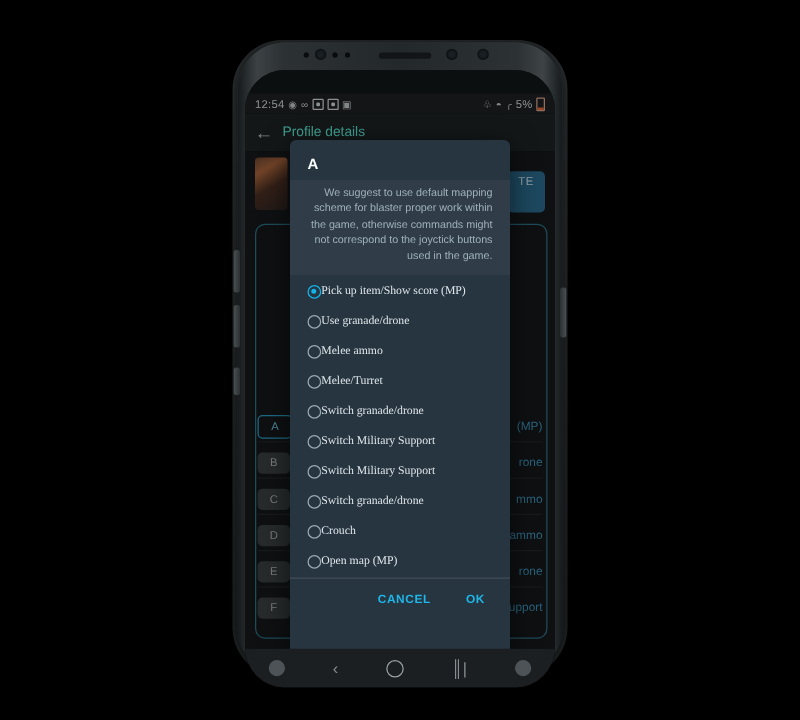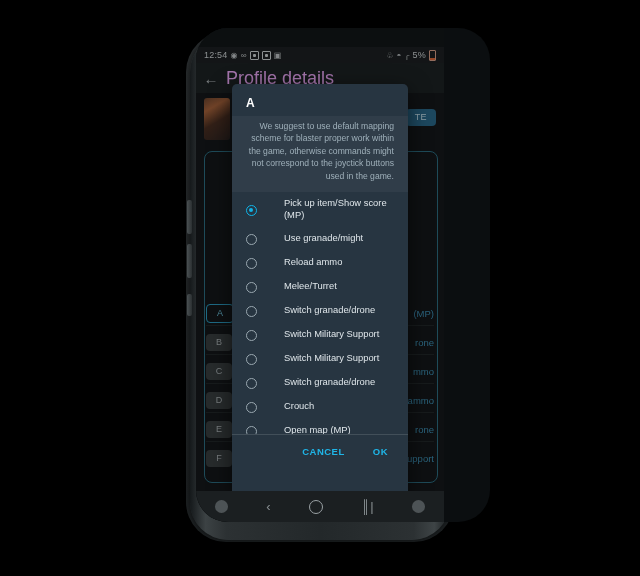--- a/index.html
+++ b/index.html
@@ -5,21 +5,21 @@
   html,body{margin:0;padding:0;background:#000;}
   body{width:640px;height:576px;overflow:hidden;font-family:"Liberation Sans",sans-serif;}
   #stage{position:relative;width:640px;height:576px;background:#000;}
 
   
   .phone-shadow{position:absolute;left:186px;top:32px;width:268px;height:510px;border-radius:40px;
     background:linear-gradient(180deg,#33383a 0%,#2a2e30 50%,#23282a 100%);}
   .phone-frame{position:absolute;left:190px;top:34px;width:260px;height:506px;border-radius:38px;
     background:linear-gradient(90deg,#15191b 0%,#3c4244 6%,#2c3133 14%,#23282a 50%,#2c3133 86%,#3e4446 94%,#15191b 100%);
     box-shadow:0 0 14px rgba(0,0,0,.9);}
-  .phone-inner{position:absolute;left:196px;top:28px;width:248px;height:494px;border-radius:32px;background:#0b0e10;overflow:hidden;padding-left:46px;}
+  .phone-inner{position:absolute;left:196px;top:56px;width:248px;height:494px;border-radius:32px;background:#0b0e10;overflow:hidden;}
 
   
   .btn-side{position:absolute;background:linear-gradient(90deg,#4a5052,#2b3032);border-radius:2px;}
   .btn-vol{left:187px;top:200px;width:5px;height:34px;}
   .btn-vol2{left:187px;top:244px;width:5px;height:34px;}
   .btn-bix{left:187px;top:294px;width:5px;height:22px;}
   .btn-pwr{left:448px;top:230px;width:5px;height:40px;background:linear-gradient(270deg,#4a5052,#2b3032);}
 
   
   .sensor{position:absolute;border-radius:50%;background:#111416;box-shadow:inset 0 0 3px #000;}
@@ -34,46 +34,46 @@
   .sb-right{margin-left:auto;display:flex;align-items:center;gap:3px;}
   .sb-ico{font-size:8px;opacity:.92;display:inline-block;}
   .sq-ico{width:7px;height:7px;border:1px solid #cfd4d6;border-radius:1px;position:relative;display:inline-block;}
   .sq-ico::after{content:"";position:absolute;left:2px;top:2px;width:3px;height:3px;background:#cfd4d6;border-radius:1px;}
   .batt{width:5px;height:9px;border:1px solid #d7a08a;border-radius:1px;position:relative;display:inline-block;}
   .batt::after{content:"";position:absolute;left:0px;bottom:0px;width:5px;height:2px;background:#e06a3a;}
 
   .appbar{position:absolute;left:0;top:35px;width:248px;height:30px;display:flex;align-items:center;
     background:#1d2224;color:#b9c0c3;}
   .appbar .back{width:30px;text-align:center;font-size:15px;color:#b7bec1;}
-  .appbar .ttl{font-size:18px;color:#f0abfc;}
+  .appbar .ttl{font-size:11px;color:#5eead4;}
 
   
   .bgcontent{position:absolute;left:0;top:65px;width:248px;height:398px;background:#15191b;}
   .thumbcard{position:absolute;left:8px;top:5px;width:26px;height:42px;border-radius:3px;
     background:linear-gradient(150deg,#6b4530 0%,#a8643c 25%,#4a2f22 55%,#2e2522 100%);}
-  .updatebtn{position:absolute;right:8px;top:16px;height:17px;padding:0 9px;border-radius:4px;
+  .updatebtn{position:absolute;right:8px;top:16px;height:33px;padding:0 9px;border-radius:4px;
     background:#2b6a8c;color:#cfeaf5;font-size:9px;line-height:17px;letter-spacing:.4px;}
   .mapcard{position:absolute;left:8px;top:58px;width:232px;height:330px;border:1px solid #2d6f84;border-radius:8px;}
 
   .keyrow{position:absolute;left:10px;width:228px;height:24px;display:flex;align-items:center;
     border-bottom:1px solid #23282a;}
   .keychip{width:26px;height:17px;border-radius:4px;background:#3a4042;color:#aeb5b8;
     font-size:9px;display:flex;align-items:center;justify-content:center;}
   .keychip.sel{background:transparent;border:1px solid #2d9ec4;color:#6fc5e0;}
   .keyval{margin-left:auto;color:#3f92b8;font-size:9.5px;text-align:center;}
 
   
   .scrim{position:absolute;left:0;top:0;width:248px;height:494px;background:rgba(0,0,0,.32);}
   .dialog{position:absolute;left:36px;top:56px;width:176px;height:412px;border-radius:5px;
     background:#273541;box-shadow:0 6px 22px rgba(0,0,0,.6);overflow:hidden;}
   .dlg-title{padding:12px 14px 6px;color:#ffffff;font-size:12px;font-weight:bold;}
   .dlg-msg{padding:4px 14px 10px;color:#9fb0ba;font-size:8.6px;line-height:1.45;
     background:rgba(255,255,255,.045);text-align:right;}
   .dlg-list{position:relative;height:242px;overflow:hidden;}
-  .opt{display:flex;align-items:center;padding:5px 14px;gap:27px;min-height:14px;}
+  .opt{display:flex;align-items:flex-end;padding:5px 14px;gap:0;min-height:14px;font-family:Liberation Serif, serif;}
   .radio{flex:0 0 auto;width:11px;height:11px;border-radius:50%;border:1.4px solid #9aa8b0;
     margin-top:2px;box-sizing:border-box;position:relative;}
   .radio.on{border-color:#10b4e8;}
   .radio.on::after{content:"";position:absolute;left:2px;top:2px;width:4px;height:4px;border-radius:50%;background:#10b4e8;}
   .opt-label{color:#dfe6ea;font-size:9.4px;line-height:1.28;}
   .dlg-divider{height:1px;background:rgba(255,255,255,.13);margin:0;}
   .dlg-actions{display:flex;justify-content:flex-end;gap:28px;padding:11px 20px 12px;margin-left:37px;}
   .dlg-btn{color:#1fb6e8;font-size:9.5px;letter-spacing:.5px;font-weight:bold;}
 
   
@@ -167,25 +167,25 @@
         <div class="dlg-title">A</div>
         <div class="dlg-msg">We suggest to use default mapping scheme for blaster proper work within the game, otherwise commands might not correspond to the joyctick buttons used in the game.</div>
 
         <div class="dlg-list">
           <div class="opt">
             <div class="radio on"></div>
             <div class="opt-label">Pick up item/Show score (MP)</div>
           </div>
           <div class="opt">
             <div class="radio"></div>
-            <div class="opt-label">Use granade/might</div>
-          </div>
-          <div class="opt">
-            <div class="radio"></div>
-            <div class="opt-label">Reload ammo</div>
+            <div class="opt-label">Use granade/drone</div>
+          </div>
+          <div class="opt">
+            <div class="radio"></div>
+            <div class="opt-label">Melee ammo</div>
           </div>
           <div class="opt">
             <div class="radio"></div>
             <div class="opt-label">Melee/Turret</div>
           </div>
           <div class="opt">
             <div class="radio"></div>
             <div class="opt-label">Switch granade/drone</div>
           </div>
           <div class="opt">

